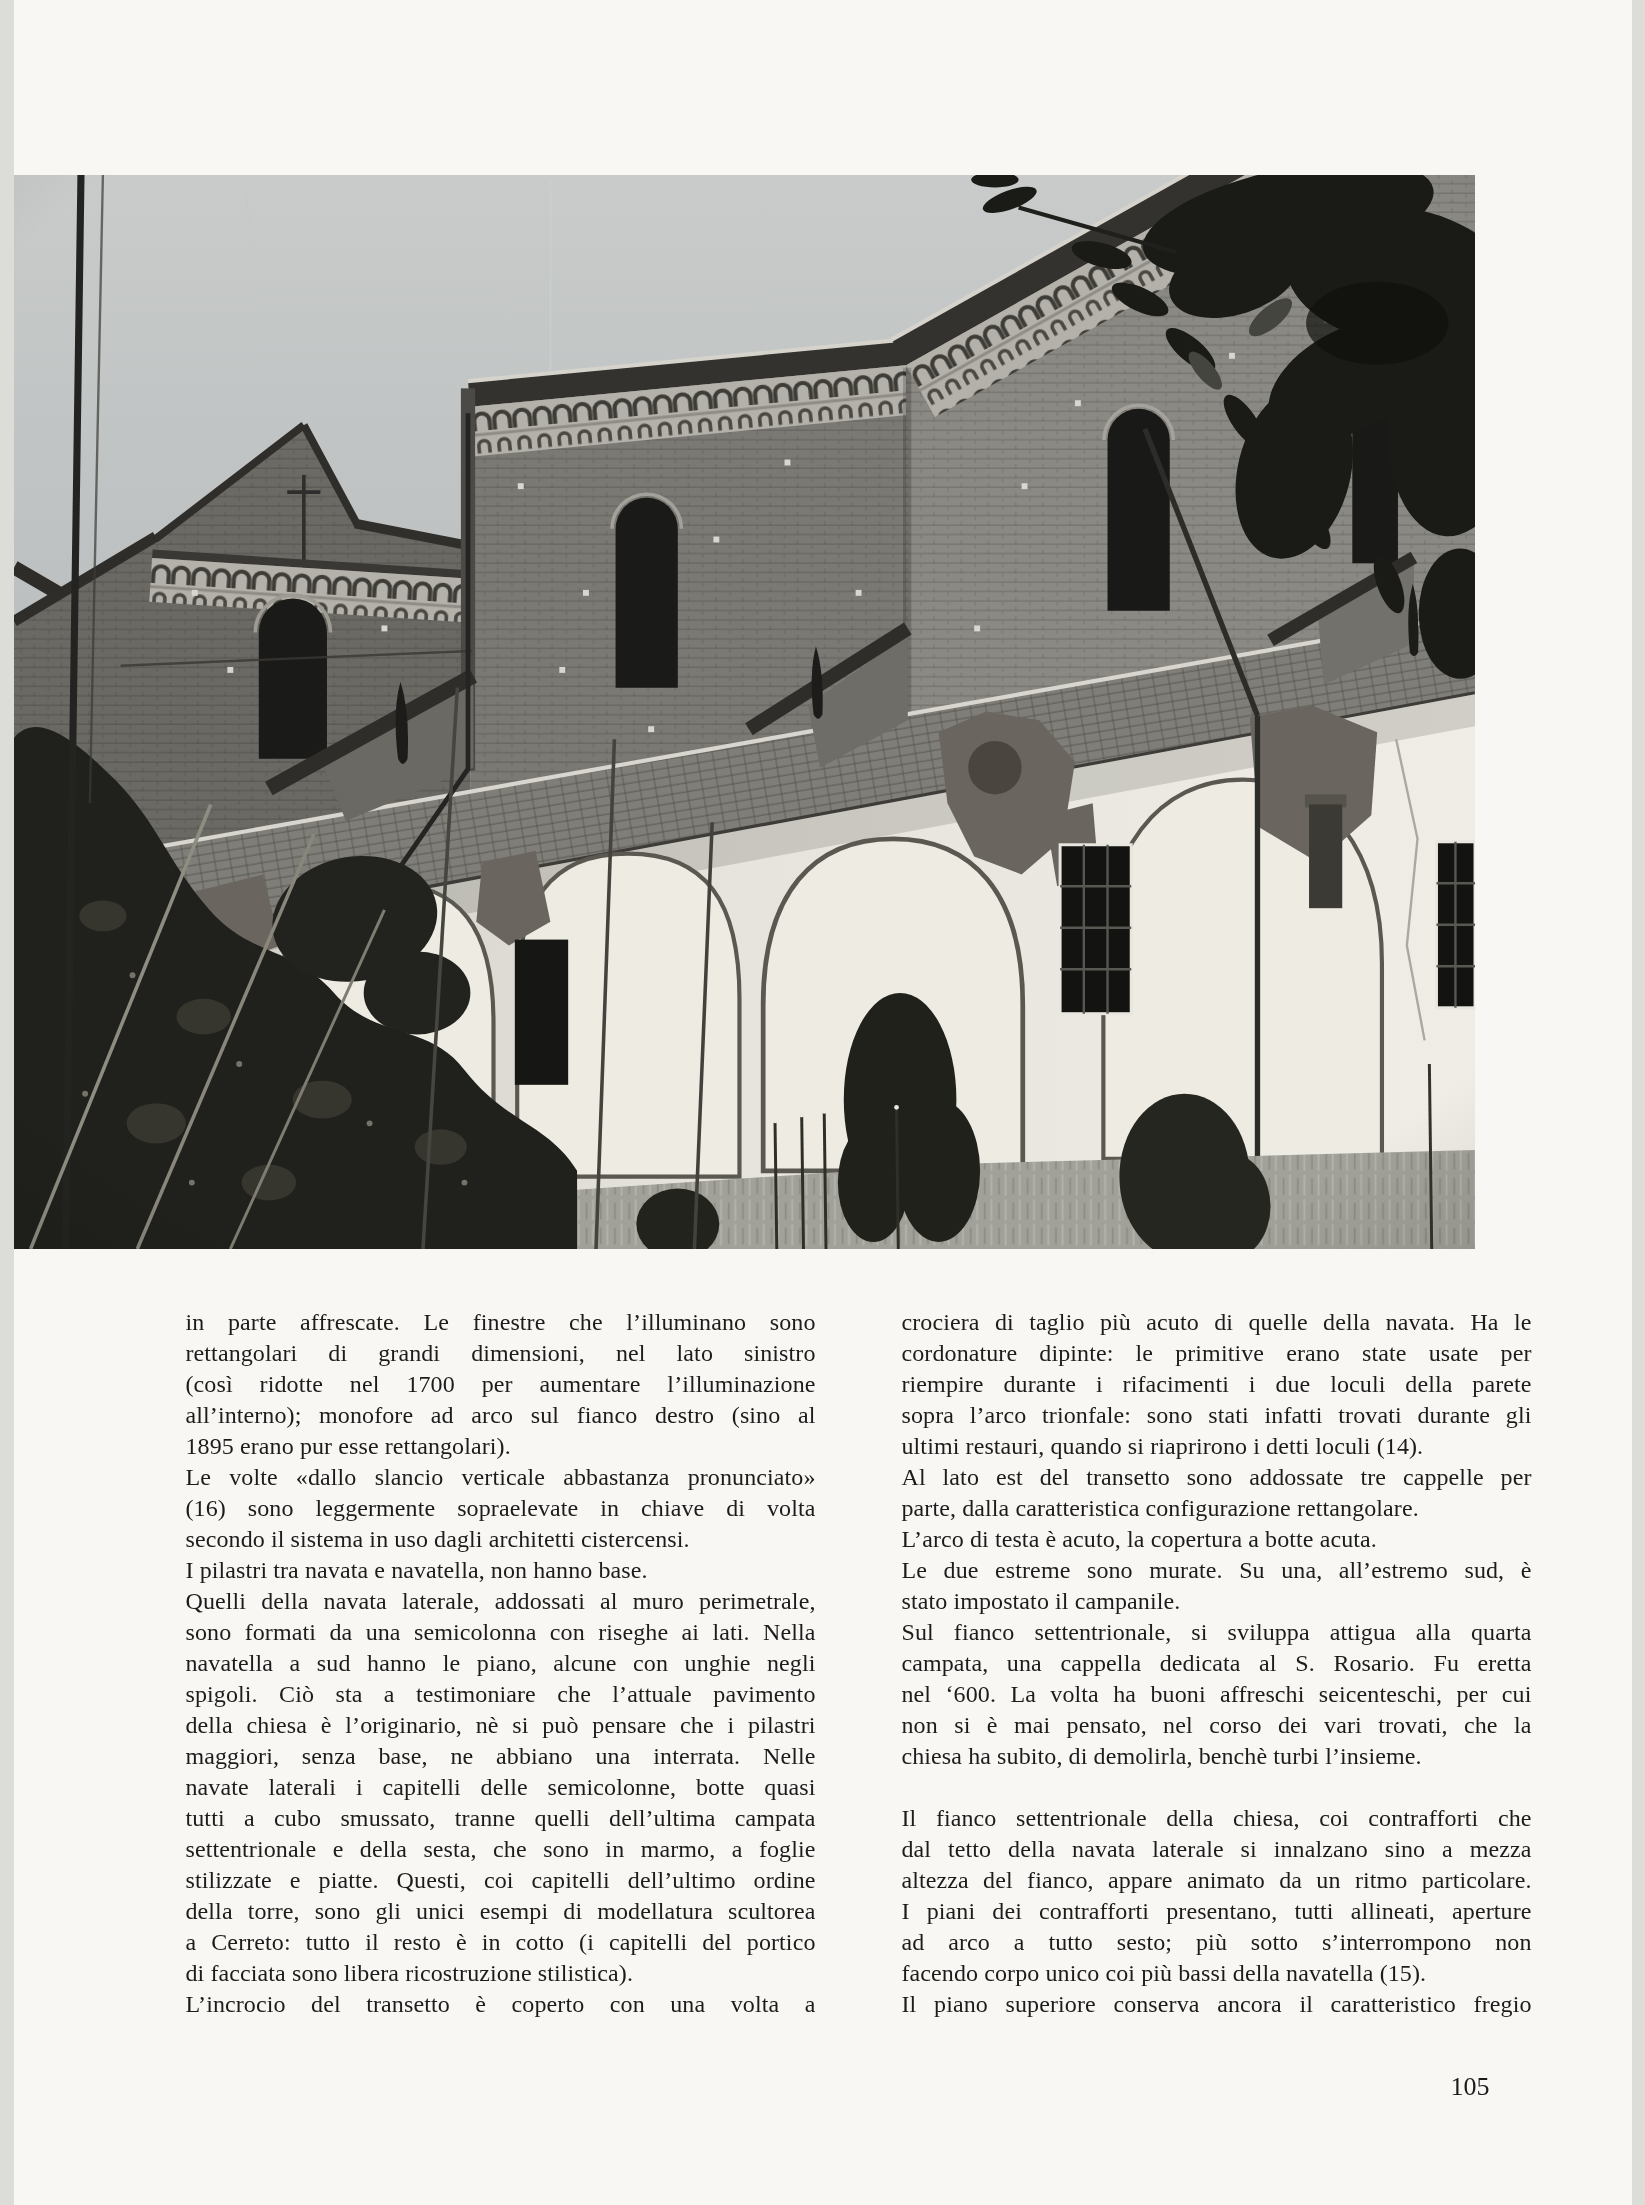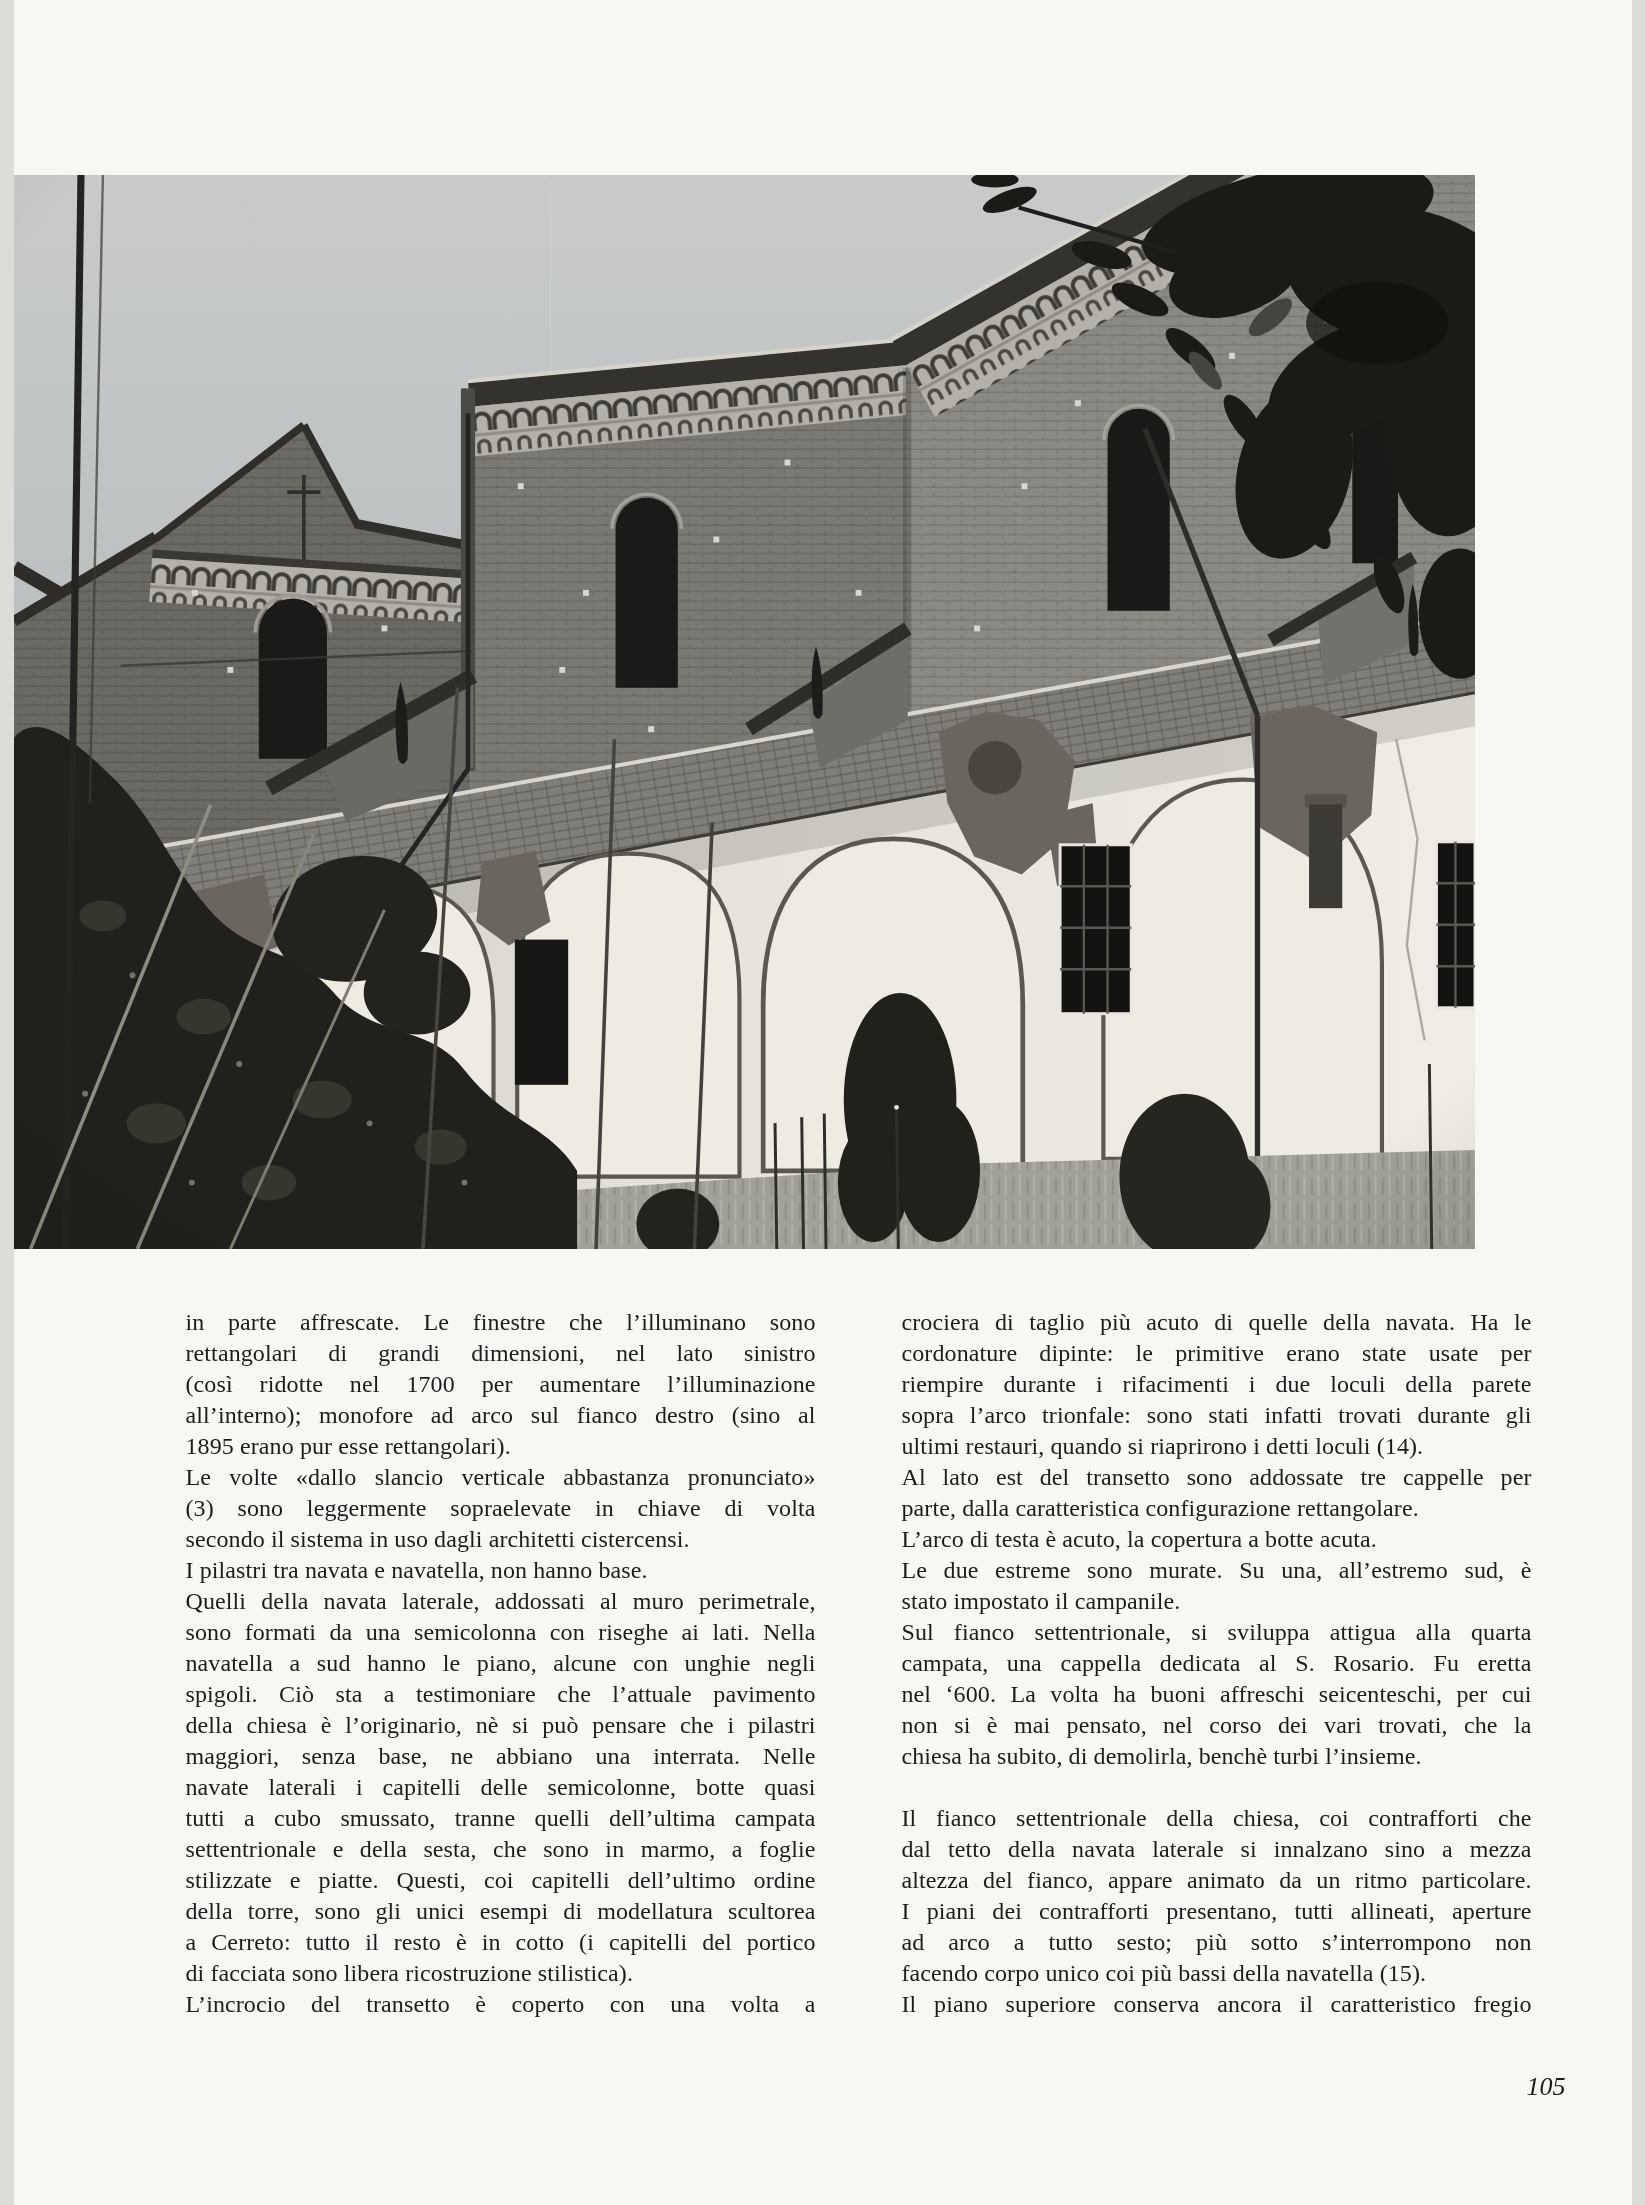--- a/index.html
+++ b/index.html
@@ -16,22 +16,22 @@
   .col{
     position:absolute;top:1307px;width:630px;
     font-size:24px;line-height:31px;letter-spacing:0.1px;
   }
   #col-left{left:172px;}
   #col-right{left:847px;margin-left:41px;}
   .line{text-align:justify;}
   .line.jl{text-align-last:justify;}
   .blank{height:31px;}
   .pagenum{
-    position:absolute;top:2071px;left:1475px;width:77px;
-    text-align:right;font-size:26px;line-height:31px;font-style:italic;
+    position:absolute;top:2071px;left:1399px;width:77px;
+    text-align:right;font-size:26px;line-height:31px;
   }
 </style>
 </head>
 <body>
 
 <div class="page">
 
   <figure class="photo" style="margin:0">
     <svg viewBox="0 0 2465 1812" preserveAspectRatio="none">
       <defs>
@@ -313,21 +313,21 @@
     </svg>
   </figure>
 
   <div class="col" id="col-left">
       <div class="line jl">in parte affrescate. Le finestre che l’illuminano sono</div>
       <div class="line jl">rettangolari di grandi dimensioni, nel lato sinistro</div>
       <div class="line jl">(così ridotte nel 1700 per aumentare l’illuminazione</div>
       <div class="line jl">all’interno); monofore ad arco sul fianco destro (sino al</div>
       <div class="line">1895 erano pur esse rettangolari).</div>
       <div class="line jl">Le volte «dallo slancio verticale abbastanza pronunciato»</div>
-      <div class="line jl">(3) sono leggermente sopraelevate in chiave di volta</div>
+      <div class="line jl">(16) sono leggermente sopraelevate in chiave di volta</div>
       <div class="line">secondo il sistema in uso dagli architetti cistercensi.</div>
       <div class="line">I pilastri tra navata e navatella, non hanno base.</div>
       <div class="line jl">Quelli della navata laterale, addossati al muro perimetrale,</div>
       <div class="line jl">sono formati da una semicolonna con riseghe ai lati. Nella</div>
       <div class="line jl">navatella a sud hanno le piano, alcune con unghie negli</div>
       <div class="line jl">spigoli. Ciò sta a testimoniare che l’attuale pavimento</div>
       <div class="line jl">della chiesa è l’originario, nè si può pensare che i pilastri</div>
       <div class="line jl">maggiori, senza base, ne abbiano una interrata. Nelle</div>
       <div class="line jl">navate laterali i capitelli delle semicolonne, botte quasi</div>
       <div class="line jl">tutti a cubo smussato, tranne quelli dell’ultima campata</div>

